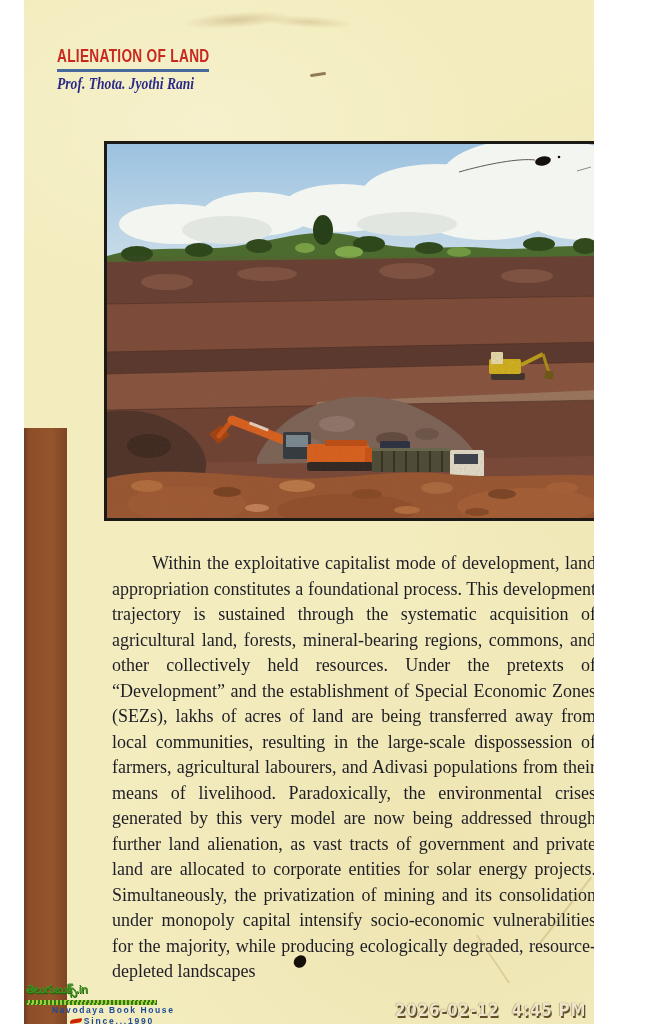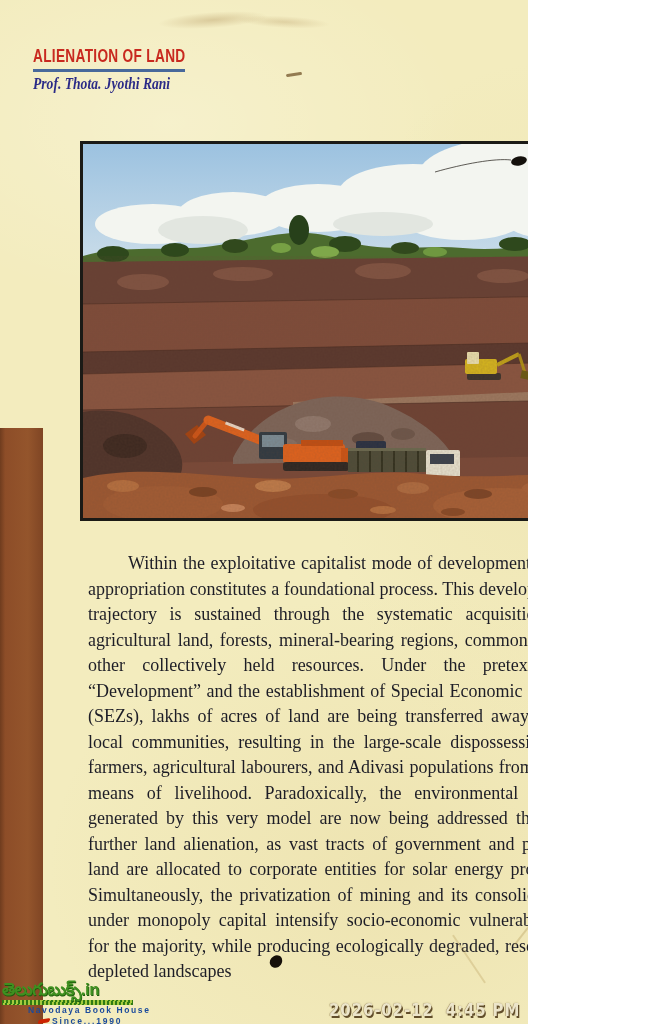--- a/index.html
+++ b/index.html
@@ -1,23 +1,24 @@
 <!DOCTYPE html>
 <html><head>
 <meta charset="utf-8">
 <style>
   html,body{margin:0;padding:0;}
   .page{
-    position:relative; width:528px; height:1024px; overflow:hidden;
+    position:relative; width:570px; height:1024px; overflow:hidden;
     background-color:#f3ecbe;
     background-image:
       radial-gradient(ellipse 420px 260px at 32% 12%, rgba(255,255,245,.25), rgba(255,255,255,0) 70%),
       radial-gradient(ellipse 500px 400px at 75% 85%, rgba(205,175,95,.14), rgba(255,255,255,0) 70%),
       radial-gradient(ellipse 300px 500px at 100% 40%, rgba(210,185,110,.12), rgba(255,255,255,0) 70%);
     font-family:"Liberation Sans", sans-serif;
+    margin-left:24px;
   }
   
   .spine{
     position:absolute; left:0; top:428px; width:43px; height:596px;
     background:linear-gradient(90deg,#6f3c1e 0,#8d4d28 12%,#94552c 65%,#7f4524 100%);
   }
   
   .hdr{position:absolute; left:33px; top:47px;}
   .title{
     margin:0; font-size:17.5px; font-weight:bold; color:#c8291f;
@@ -43,31 +44,31 @@
     color:#1d1d26; text-align:justify; text-indent:40px; margin:0;
   }
   .ink-blob{
     position:absolute; left:270px; top:955px; width:12px; height:13px;
     background:#16100a; border-radius:62% 38% 55% 45%/55% 48% 52% 45%;
     transform:rotate(18deg);
   }
   
   .watermark{position:absolute; left:2px; top:980px; width:136px;}
   .wm-telugu{
-    font-size:17px; font-weight:bold; color:#3f9020; line-height:19px;
+    font-size:11px; font-weight:bold; color:#3f9020; line-height:19px;
     white-space:nowrap; letter-spacing:-.5px;
     text-shadow:.6px .6px 0 #1e5a0c;
   }
   .wm-grass{height:5px; width:131px; margin:1px 0 1px 0;
     background:repeating-linear-gradient(100deg,#2f7a14 0 2px,#a6cc3e 2px 4px);}
   .wm-store{
     font-size:8.5px; font-weight:bold; color:#1a4a9c; letter-spacing:1.6px;
     white-space:nowrap; line-height:9px;padding-left:26px;
   }
-  .wm-since-row{display:flex; align-items:center; margin-top:1.5px; padding-left:36px;}
+  .wm-since-row{display:flex; align-items:center; margin-top:1.5px; padding-left:36px;justify-content:center;}
   .wm-red-mark{display:inline-block; width:12px; height:4px; margin-right:2px;
     background:#cc2200; transform:rotate(-10deg) skewX(-25deg); border-radius:2px;}
   .wm-since{font-size:8.5px; font-weight:bold; color:#1a4a9c; letter-spacing:1.8px;
     white-space:nowrap; line-height:9px;}
   
   .timestamp{
     position:absolute; right:8px; top:1000px;
     font-family:"DejaVu Sans", sans-serif; font-size:17px; font-weight:bold;
     letter-spacing:1px; color:#ece5ca; white-space:pre;
     text-shadow:1.5px 1.5px 0 rgba(90,70,35,.95), -0.5px -0.5px 0 rgba(125,100,55,.55), 0 0 2px rgba(100,80,40,.4);

